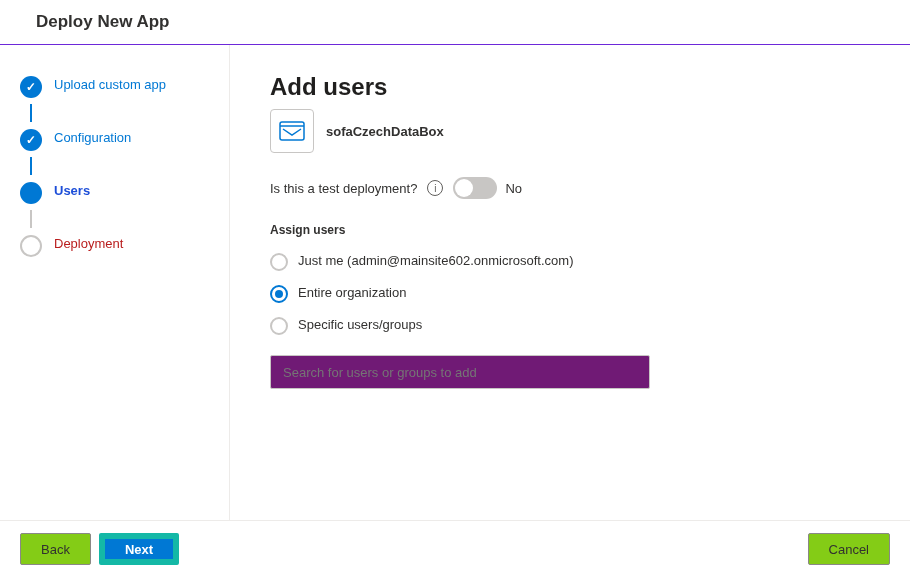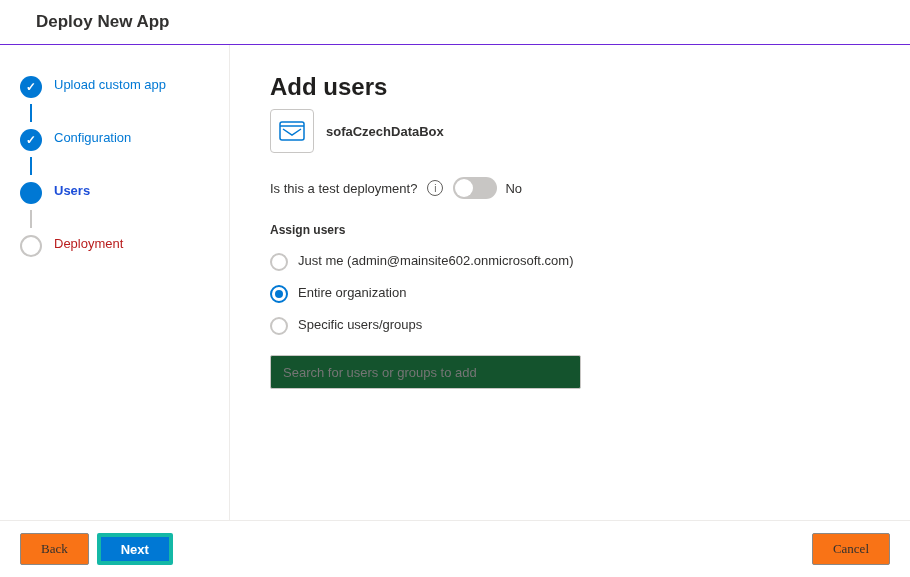--- a/index.html
+++ b/index.html
@@ -237,28 +237,28 @@
       height: 8px;
       border-radius: 50%;
       background: #0078d4;
     }
 
     .radio-label {
       font-size: 13px;
     }
 
     .search-box {
-      width: 311px;
+      width: 380px;
       height: 34px;
       border: 1px solid #c8c6c4;
       border-radius: 2px;
       padding: 0 12px;
       font-size: 13px;
       color: #a19f9d;
-      background: #14532d;
+      background: #701a75;
       outline: none;
       display: flex;
       align-items: center;
     }
 
     
     .footer {
       border-top: 1px solid #edebe9;
       padding: 12px 20px;
       display: flex;
@@ -271,29 +271,28 @@
     .btn {
       height: 32px;
       padding: 0 20px;
       font-size: 13px;
       border-radius: 2px;
       cursor: pointer;
       font-family: 'Segoe UI', sans-serif;
     }
 
     .btn-default {
-      background: #f97316;
+      background: #84cc16;
       border: 1px solid #8a8886;
       color: #323130;
-      font-family: Liberation Serif, serif;
     }
 
     .btn-primary {
       background: #0078d4;
-      border: 4px solid #14b8a6;
+      border: 6px solid #14b8a6;
       color: #fff;
       font-weight: 600;
     }
 
     
     .checkmark {
       font-size: 12px;
       color: white;
       font-weight: 700;
     }

